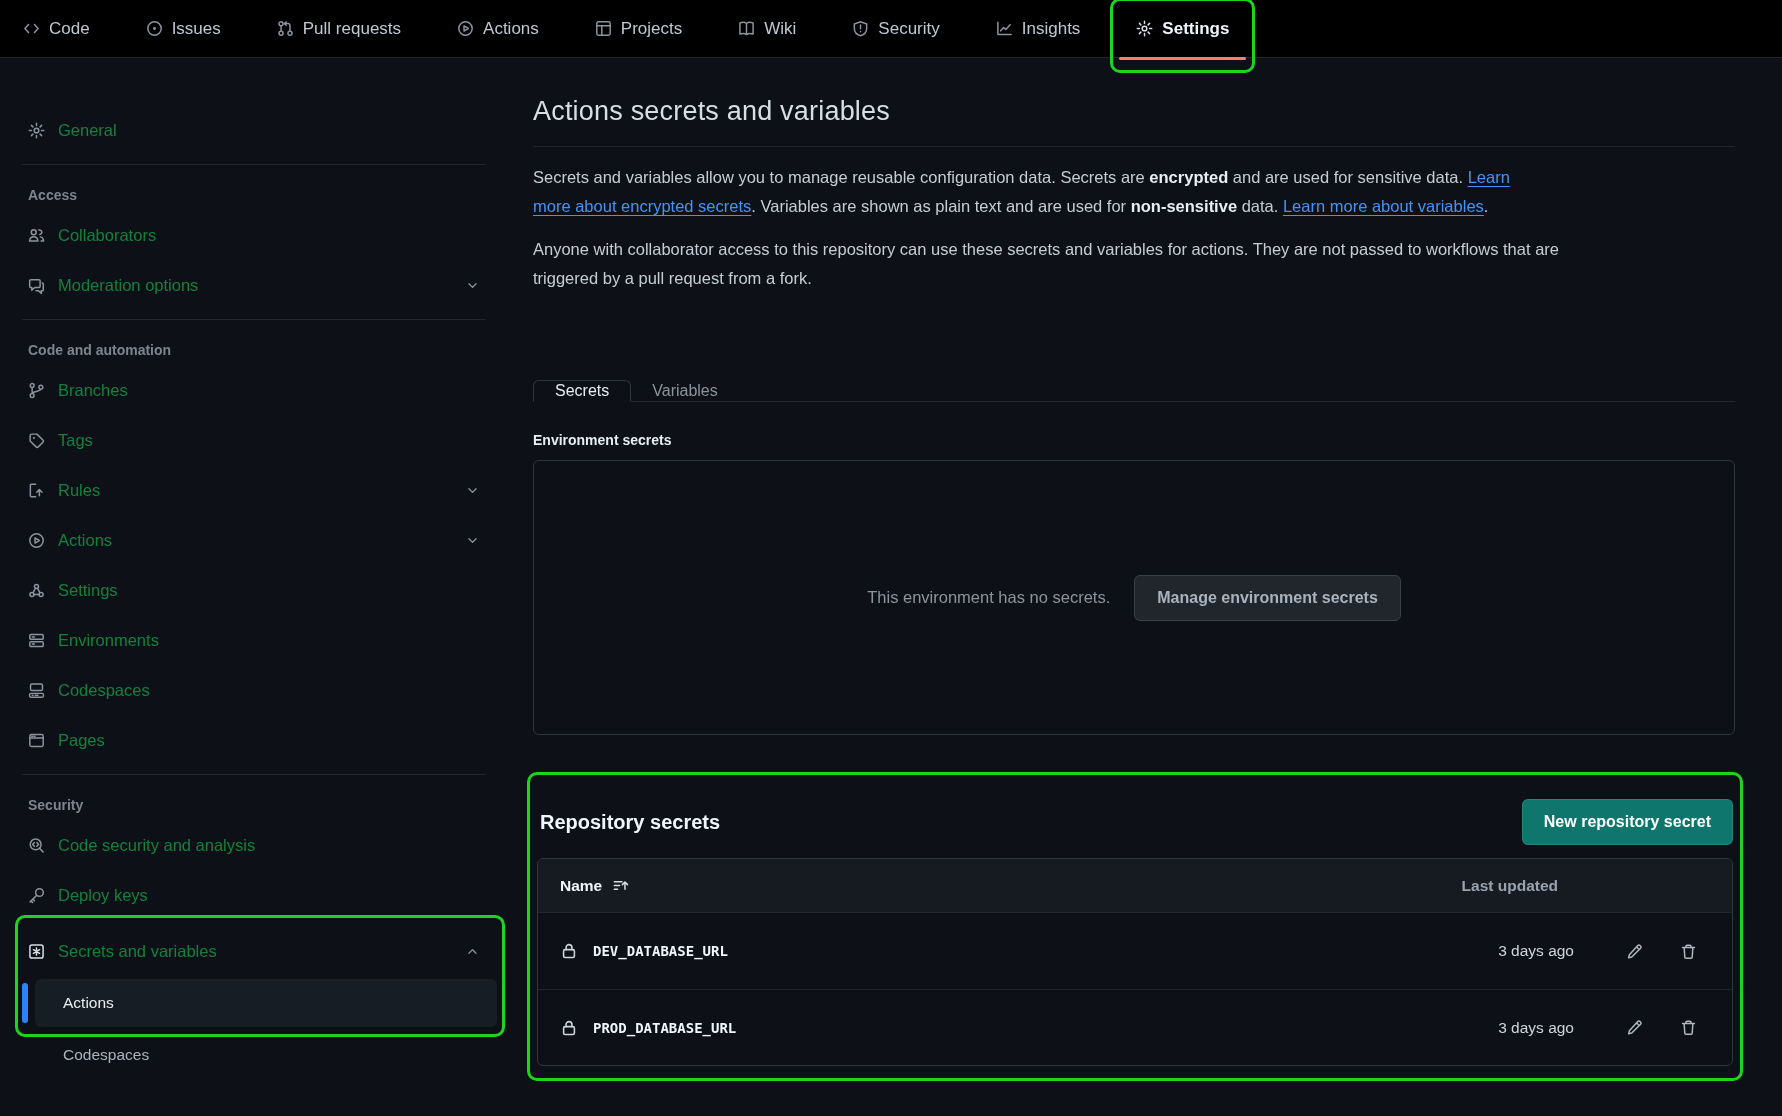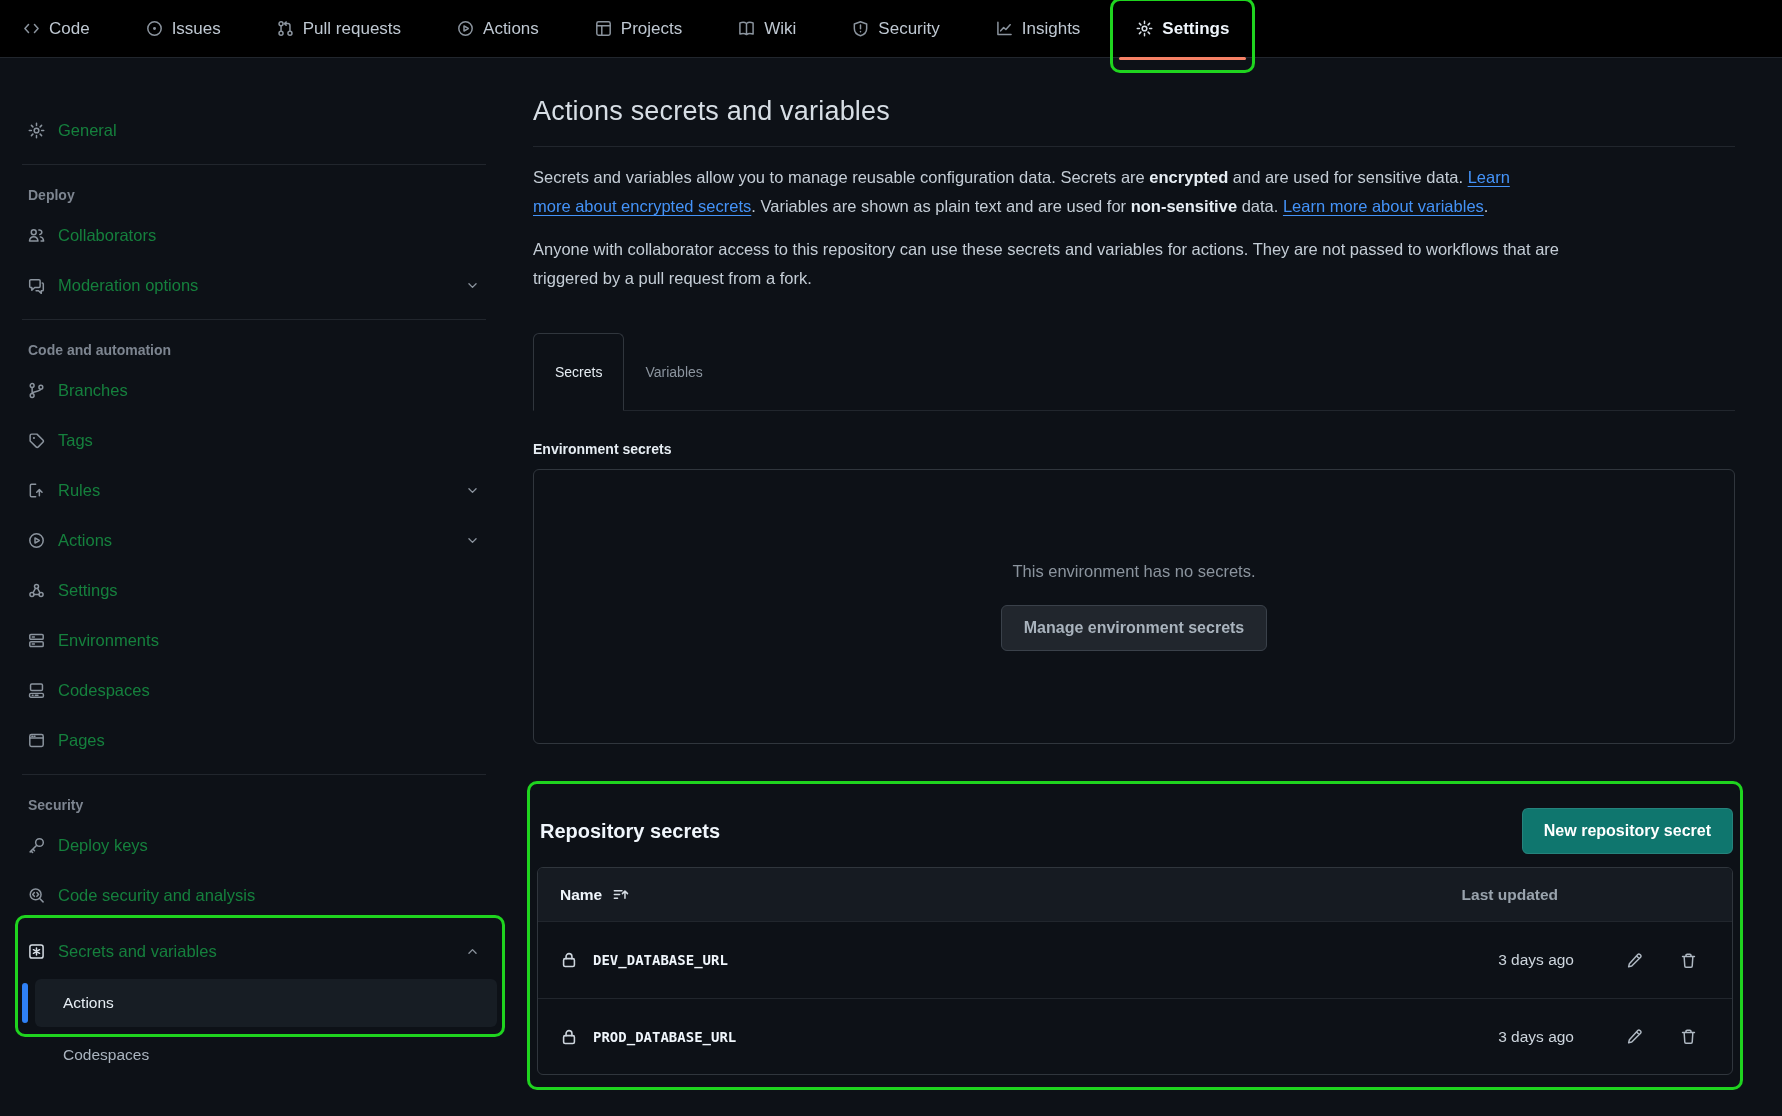--- a/index.html
+++ b/index.html
@@ -65,32 +65,32 @@
   .main { position:absolute; left:533px; top:96px; width:1202px; }
   .page-title { font-size:27px; font-weight:400; color:#d7dee5; letter-spacing:.2px; }
   .title-divider { margin-top:19px; border-top:1px solid #21262d; }
   .desc p { font-size:16.5px; line-height:29px; color:#c4cdd6; }
   .desc p.p1 { margin-top:16px; max-width:995px; }
   .desc p.p2 { margin-top:14px; max-width:1040px; }
   .desc strong { color:#e6edf3; font-weight:700; }
   .desc a { color:#4493f8; text-decoration:underline; text-underline-offset:3px; cursor:pointer; }
 
   .tabs { margin-top:40px; display:flex; align-items:flex-end; border-bottom:1px solid #21262d; }
-  .tab { padding:30px 21px; font-size:14px; cursor:pointer; }
+  .tab { padding:1px 21px; font-size:16px; cursor:pointer;margin-top:47px; }
   .tab.active {
     background:#0d1117; color:#e6edf3; font-weight:500;
     border:1px solid #30363d; border-bottom:1px solid #0d1117;
     border-radius:6px 6px 0 0; margin-bottom:-1px;
   }
   .tab.inactive { color:#8b949e; }
 
   .env-heading { margin-top:30px; font-size:14px; font-weight:700; color:#e6edf3; }
   .env-box {
     margin-top:12px; height:275px; border:1px solid #30363d; border-radius:6px;
-    display:flex; flex-direction:column; align-items:center; justify-content:center; gap:24px;
+    display:flex; flex-direction:row; align-items:center; justify-content:center; gap:24px;
   }
   .env-empty { font-size:16.5px; color:#8b949e; }
   .btn-secondary {
     background:#21262d; border:1px solid #3a414a; border-radius:6px;
     color:#a9b3bd; font-size:16px; font-weight:700; padding:13px 22px;
     font-family:inherit; cursor:pointer;
   }
 
   .repo-section {
     margin:37px -8px 16px -6px; border:3px solid #1fd41f; border-radius:10px;
@@ -222,21 +222,21 @@
     <div class="side-item">
       <span class="ic">
         <svg viewBox="0 0 16 16" fill="none" stroke="currentColor" stroke-width="1.4" stroke-linecap="round" stroke-linejoin="round">
           <circle cx="8" cy="8" r="2.2"></circle>
           <path d="M8 1.2v2M8 12.8v2M1.2 8h2M12.8 8h2M3.2 3.2l1.4 1.4M11.4 11.4l1.4 1.4M12.8 3.2l-1.4 1.4M4.6 11.4l-1.4 1.4"></path>
         </svg>
       </span>
       <span>General</span>
     </div>
     <div class="side-divider"></div>
-    <div class="side-header">Deploy</div>
+    <div class="side-header">Access</div>
     <div class="side-item">
       <span class="ic">
         <svg viewBox="0 0 16 16" fill="none" stroke="currentColor" stroke-width="1.4" stroke-linecap="round" stroke-linejoin="round">
           <circle cx="5.4" cy="4.9" r="2.3"></circle>
           <path d="M1.4 13.2c.3-2.6 2-4 4-4s3.7 1.4 4 4zM10.3 2.9a2.1 2.1 0 1 1 .8 4.1M11.6 9.3c1.7.3 2.9 1.6 3.1 3.9h-2.4"></path>
         </svg>
       </span>
       <span>Collaborators</span>
     </div>
     <div class="side-item">
@@ -341,34 +341,34 @@
           <path d="M1.7 5.6h12.6M3.6 4h.8M5.8 4h.8"></path>
         </svg>
       </span>
       <span>Pages</span>
     </div>
     <div class="side-divider"></div>
     <div class="side-header">Security</div>
     <div class="side-item">
       <span class="ic">
         <svg viewBox="0 0 16 16" fill="none" stroke="currentColor" stroke-width="1.4" stroke-linecap="round" stroke-linejoin="round">
+          <circle cx="7.2" cy="7" r="5.1"></circle>
+          <path d="M6 5.2 4.4 7l1.6 1.8M8.4 5.2 10 7 8.4 8.8M11 10.8l3.2 3.2"></path>
+        </svg>
+      </span>
+      <span>Code security and analysis</span>
+    </div>
+    <div class="side-item">
+      <span class="ic">
+        <svg viewBox="0 0 16 16" fill="none" stroke="currentColor" stroke-width="1.4" stroke-linecap="round" stroke-linejoin="round">
           <circle cx="10.8" cy="5.2" r="3.6"></circle>
           <path d="M8.2 7.8 2 14M4.6 11.4l1.5 1.5M2.9 13.1l1.5 1.5"></path>
         </svg>
       </span>
       <span>Deploy keys</span>
-    </div>
-    <div class="side-item">
-      <span class="ic">
-        <svg viewBox="0 0 16 16" fill="none" stroke="currentColor" stroke-width="1.4" stroke-linecap="round" stroke-linejoin="round">
-          <circle cx="7.2" cy="7" r="5.1"></circle>
-          <path d="M6 5.2 4.4 7l1.6 1.8M8.4 5.2 10 7 8.4 8.8M11 10.8l3.2 3.2"></path>
-        </svg>
-      </span>
-      <span>Code security and analysis</span>
     </div>
     <div class="side-group">
       <div class="group-annotation"></div>
       <div class="side-item active-parent">
         <span class="ic">
           <svg viewBox="0 0 16 16" fill="none" stroke="currentColor" stroke-width="1.4" stroke-linecap="round" stroke-linejoin="round">
             <rect x="1.8" y="1.8" width="12.4" height="12.4" rx="2"></rect>
             <path d="M8 4.6v6.8M5.1 6.3l5.8 3.4M10.9 6.3 5.1 9.7"></path>
           </svg>
         </span>

